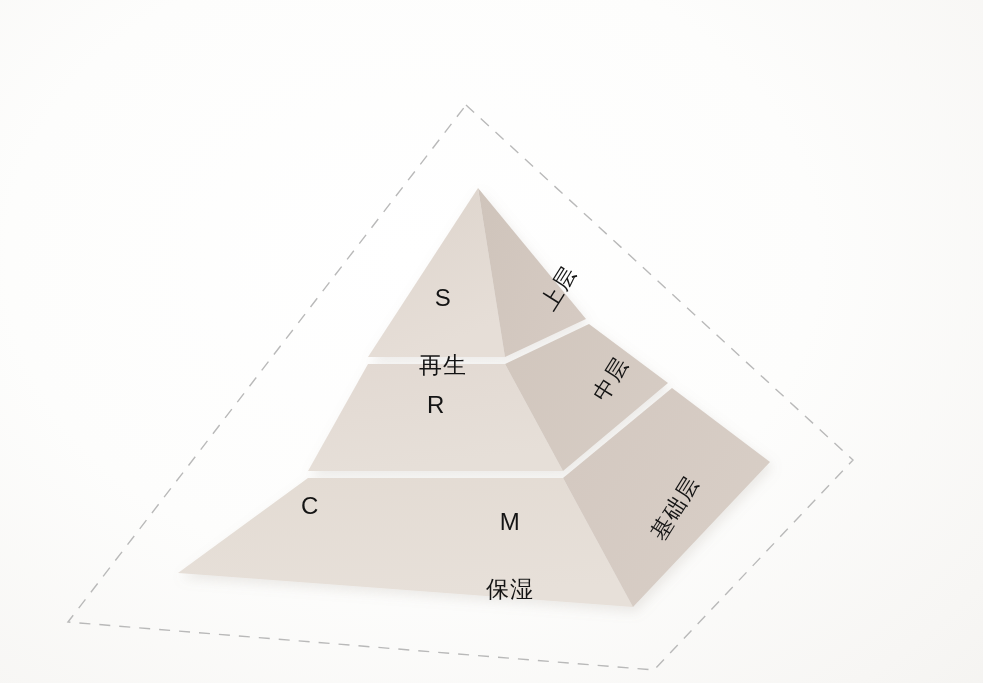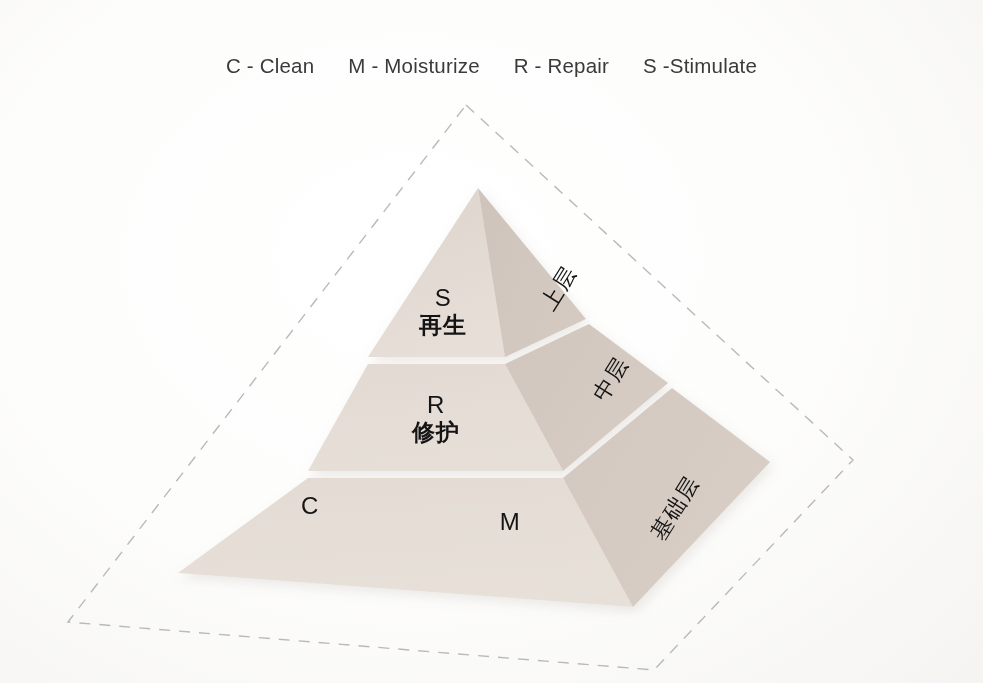--- a/index.html
+++ b/index.html
@@ -50,43 +50,38 @@
   }
   .face-label .lbl-letter {
     display: block;
     font-size: 24px;
     font-weight: 400;
     letter-spacing: 0.5px;
   }
   .face-label .lbl-cn {
     display: block;
     font-size: 23px;
-    font-weight: 700;
+    font-weight: 400;
     letter-spacing: 1px;
+    margin-top: 40px;
   }
   .side-label {
     position: absolute;
     color: #141414;
     font-size: 22px;
     letter-spacing: 1.5px;
     white-space: nowrap;
     pointer-events: none;
   }
 </style>
 </head>
 <body>
 
 <div id="stage">
 
-  <div id="legend">
-    <span class="legend-item">C - Clean</span>
-    <span class="legend-item">M - Moisturize</span>
-    <span class="legend-item">R - Repair</span>
-    <span class="legend-item">S -Stimulate</span>
-  </div>
 
   <svg id="svgwrap" width="983" height="683" viewBox="0 0 983 683">
     <defs>
       <linearGradient id="gradFrontTop" x1="0" y1="0" x2="0.35" y2="1">
         <stop offset="0%" stop-color="#ddd4cc"></stop>
         <stop offset="100%" stop-color="#e6ded7"></stop>
       </linearGradient>
       <linearGradient id="gradFrontMid" x1="0" y1="0" x2="0.3" y2="1">
         <stop offset="0%" stop-color="#e2d9d2"></stop>
         <stop offset="100%" stop-color="#e6dfd8"></stop>
@@ -128,25 +123,25 @@
   </svg>
 
   <div class="face-label" style="left: 388px; top: 284px; width: 110px;">
     <span class="lbl-letter">S</span>
     <span class="lbl-cn">再生</span>
   </div>
   <div class="side-label" style="left: 534px; top: 300px; transform: rotate(-58deg); transform-origin: left top;">上层</div>
 
   <div class="face-label" style="left: 381px; top: 391px; width: 110px;">
     <span class="lbl-letter">R</span>
-    <span class="lbl-cn">修护</span>
   </div>
   <div class="side-label" style="left: 586px; top: 391px; transform: rotate(-58deg); transform-origin: left top;">中层</div>
 
   <div class="face-label" style="left: 255px; top: 492px; width: 110px;">
     <span class="lbl-letter">C</span>
   </div>
   <div class="face-label" style="left: 455px; top: 508px; width: 110px;">
     <span class="lbl-letter">M</span>
+    <span class="lbl-cn">保湿</span>
   </div>
   <div class="side-label" style="left: 644px; top: 530px; transform: rotate(-58deg); transform-origin: left top;">基础层</div>
 
 </div>
 
 </body></html>

